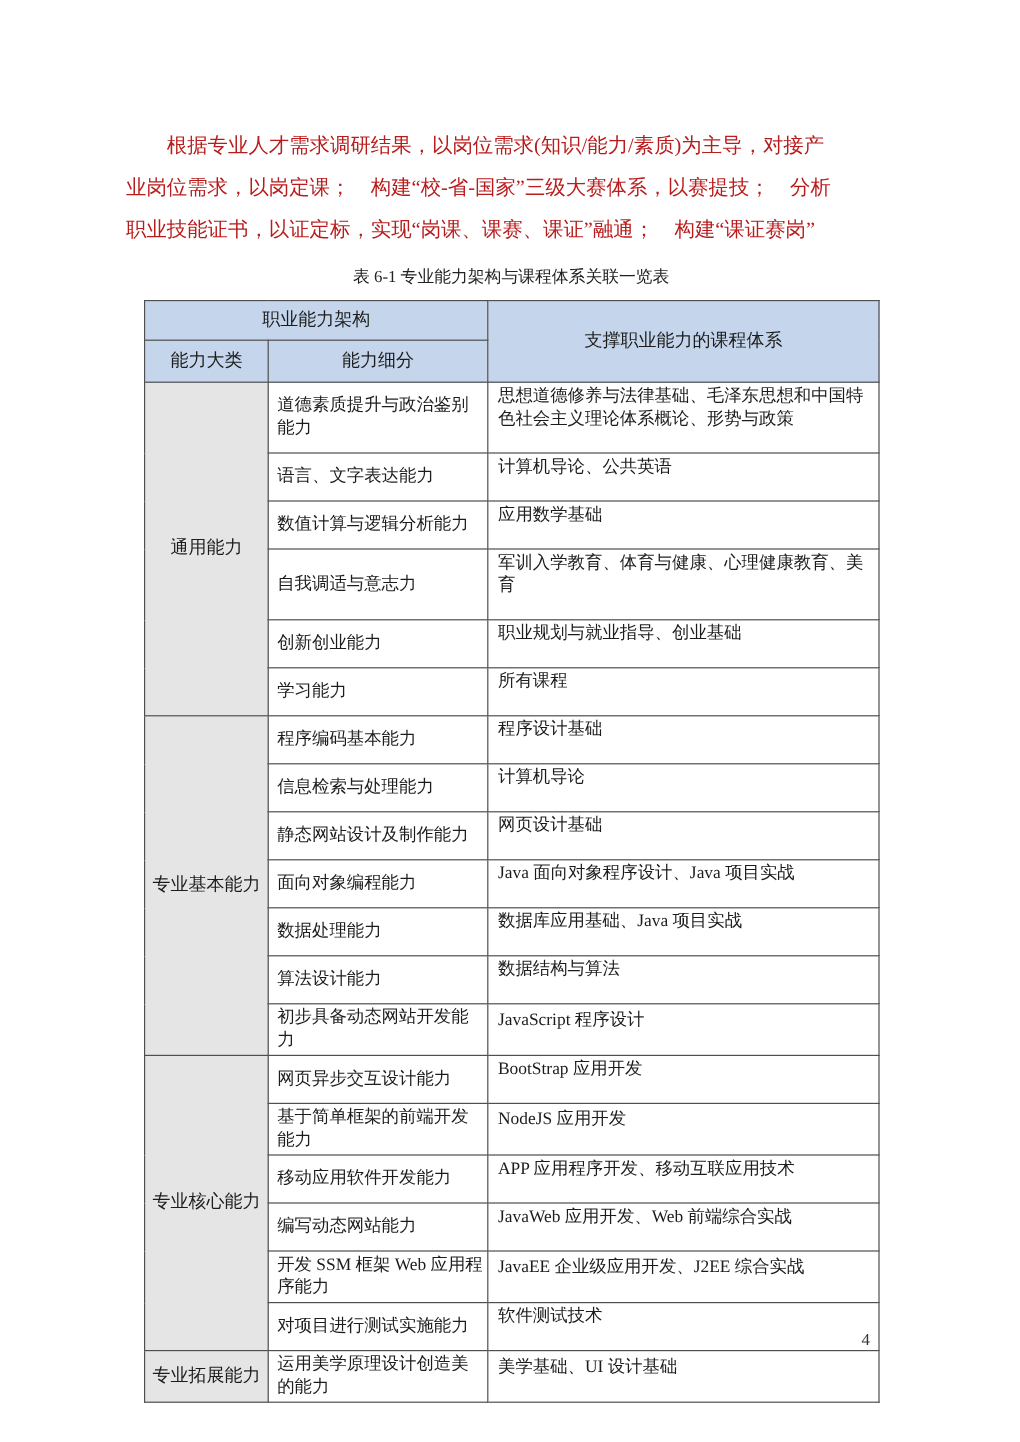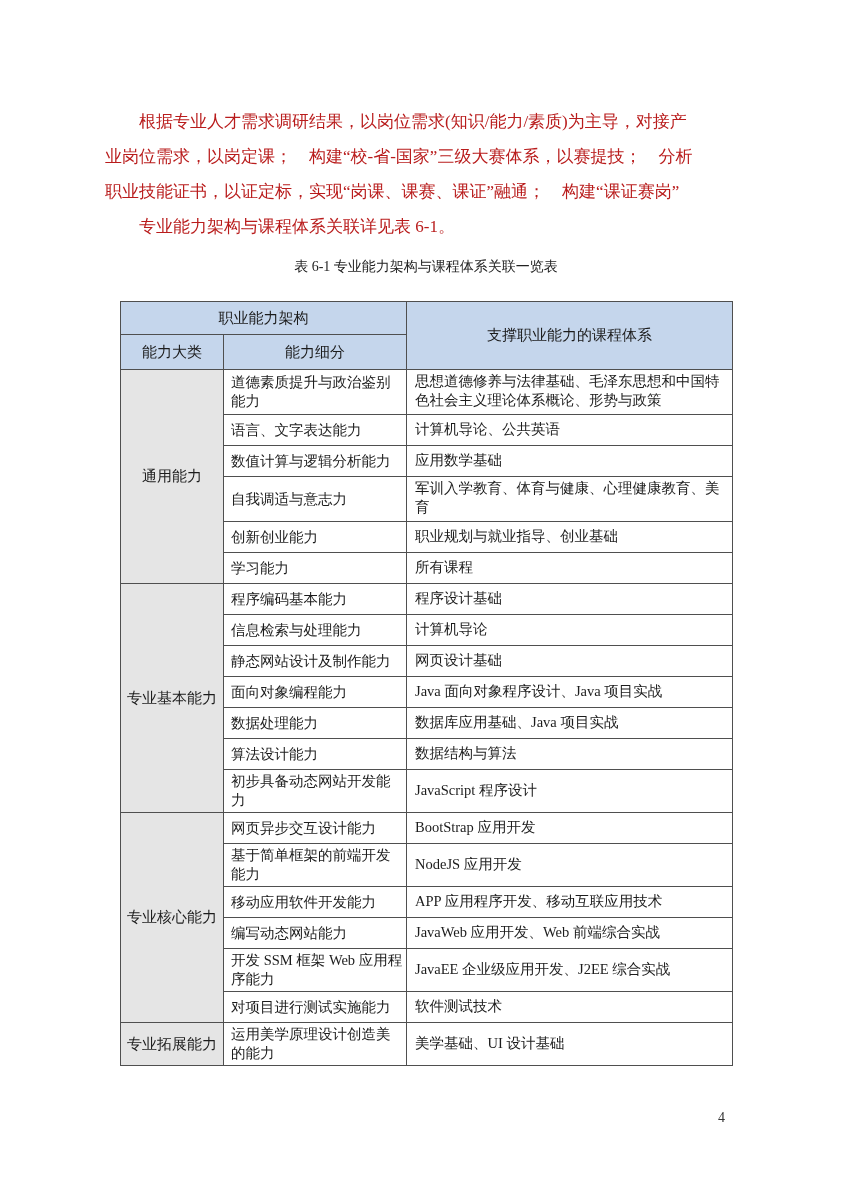--- a/index.html
+++ b/index.html
@@ -29,21 +29,21 @@
   }
   .indent { text-indent: 2em; }
   .caption {
     margin-top: 13px;
     text-align: center;
     font-size: 14px;
     color: #222222;
     line-height: 20px;
   }
   table.ability-table {
-    margin-top: 24px;
+    margin-top: 8px;
     margin-left: 15px;
     width: 612px;
     border-collapse: collapse;
     table-layout: fixed;
     font-size: 14.5px;
     border-radius: 12px;
   }
   table.ability-table th,
   table.ability-table td {
     border: 1px solid #4f4f4f;
@@ -62,42 +62,41 @@
   }
   tr.hdr-row1 { height: 33px; }
   tr.hdr-row2 { height: 35px; }
   td.cat {
     background: #e5e5e5;
     text-align: center;
     padding: 2px 3px;
     font-size: 15px;
   }
   td.ability { padding: 2px 2px 2px 7px; height: 31px; }
-  td.course  { padding: 2px 3px 4px 8px; height: 31px; }
+  td.course  { padding: 2px 3px 18px 8px; height: 31px; }
   .page-number {
     position: absolute;
     left: 718px;
     top: 1110px;
     font-size: 14px;
     color: #333333;
   }
 </style>
 </head>
 <body>
 
 <div class="page">
   <div class="content">
 
     <div>
       <div class="para-line indent">根据专业人才需求调研结果，以岗位需求(知识/能力/素质)为主导，对接产</div>
       <div class="para-line">业岗位需求，以岗定课；　构建“校-省-国家”三级大赛体系，以赛提技；　分析</div>
       <div class="para-line">职业技能证书，以证定标，实现“岗课、课赛、课证”融通；　构建“课证赛岗”</div>
     </div>
 
-    <div class="para-line indent">专业能力架构与课程体系关联详见表 6-1。</div>
 
     <div class="caption">表 6-1 专业能力架构与课程体系关联一览表</div>
 
     <table class="ability-table">
       <colgroup>
         <col style="width:103px">
         <col style="width:183px">
         <col style="width:326px">
       </colgroup>
       <thead>

